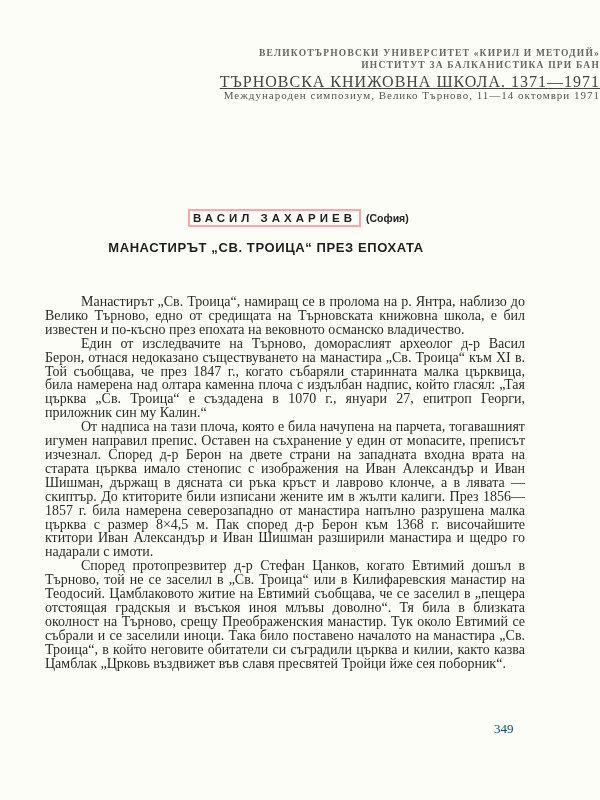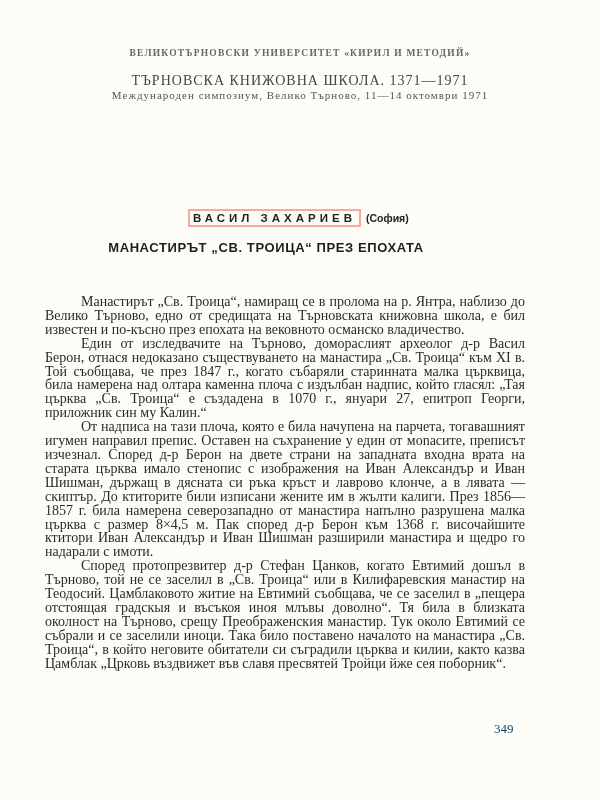--- a/index.html
+++ b/index.html
@@ -15,42 +15,43 @@
       width: 600px;
       height: 800px;
       background: #fdfdf8;
       color: #2a2a2a;
       font-family: "Liberation Serif", serif;
     }
     .header {
       position: absolute;
       left: 0;
       width: 600px;
-      text-align: center;
+      text-align: right;
       color: #555;
     }
     .h-line1 {
       top: 48px;
       font-size: 9.5px;
       letter-spacing: 1.2px;
       font-weight: bold;
       color: #666;
     }
     .h-line2 {
       top: 60px;
       font-size: 9.5px;
       letter-spacing: 1.2px;
       font-weight: bold;
       color: #666;
     }
     .h-line3 {
       top: 73px;
-      font-size: 14px;
+      font-size: 16px;
       letter-spacing: 1px;
       color: #444;
+      text-decoration: underline;
     }
     .h-line4 {
       top: 89px;
       font-size: 11px;
       letter-spacing: 1px;
       color: #555;
     }
     .author-line {
       position: absolute;
       top: 209px;
@@ -106,20 +107,21 @@
       font-size: 13px;
       color: #0c4a6e;
     }
   </style>
 </head>
 <body>
 
 <div class="page">
 
   <div class="header h-line1">ВЕЛИКОТЪРНОВСКИ УНИВЕРСИТЕТ «КИРИЛ И МЕТОДИЙ»</div>
+  <div class="header h-line2">ИНСТИТУТ ЗА БАЛКАНИСТИКА ПРИ БАН</div>
   <div class="header h-line3">ТЪРНОВСКА КНИЖОВНА ШКОЛА. 1371—1971</div>
   <div class="header h-line4">Международен симпозиум, Велико Търново, 11—14 октомври 1971</div>
 
   <div class="author-line">
     <span class="author-name">ВАСИЛ ЗАХАРИЕВ</span>
     <span class="author-city">(София)</span>
   </div>
 
   <div class="title">
     <div>МАНАСТИРЪТ „СВ. ТРОИЦА“ ПРЕЗ ЕПОХАТА</div>

